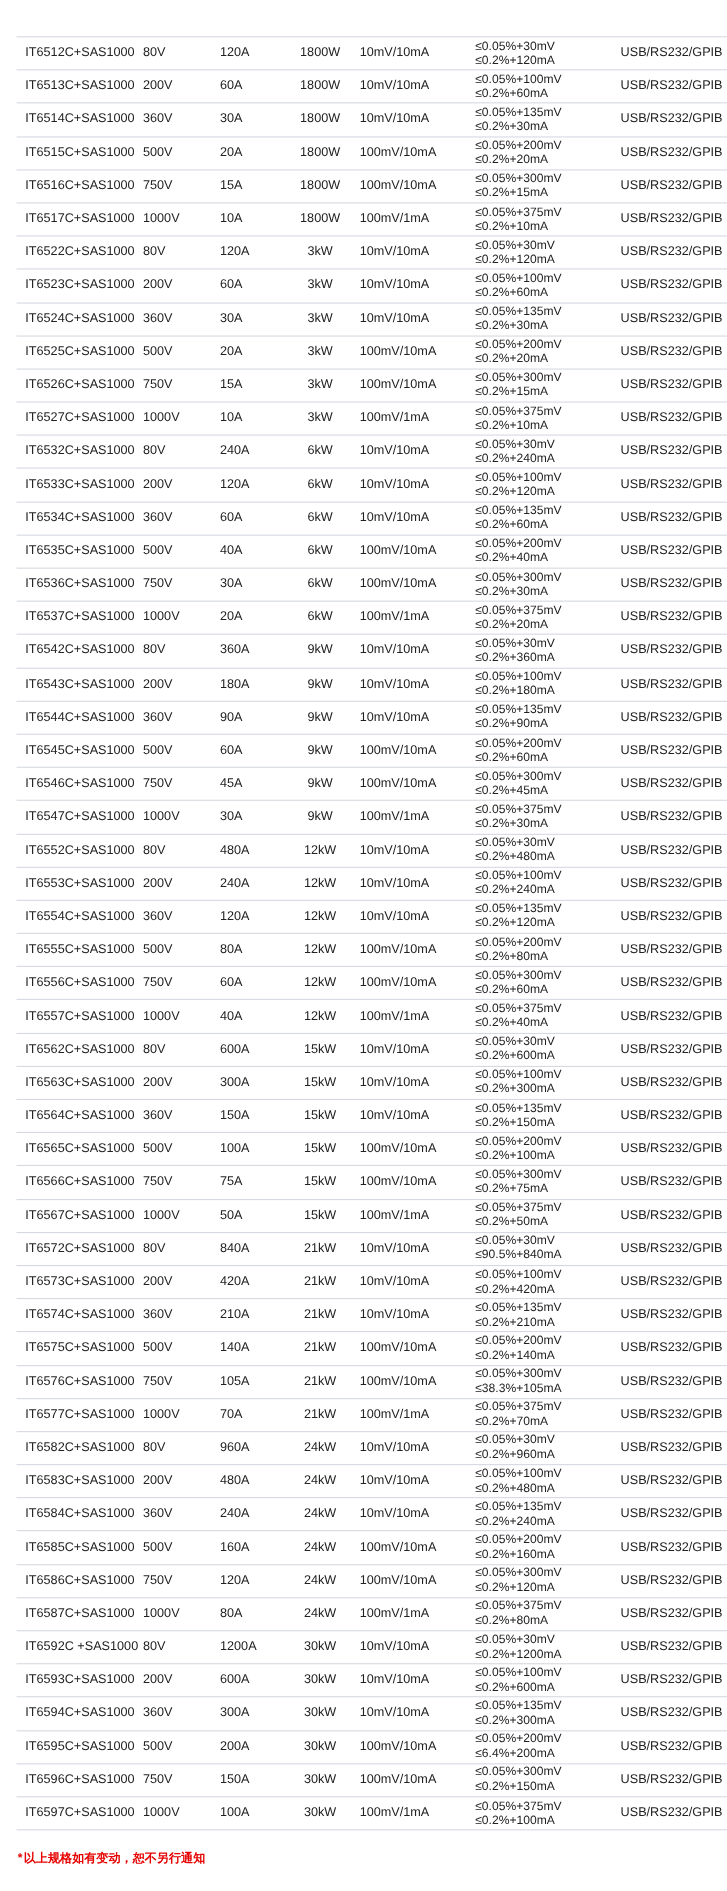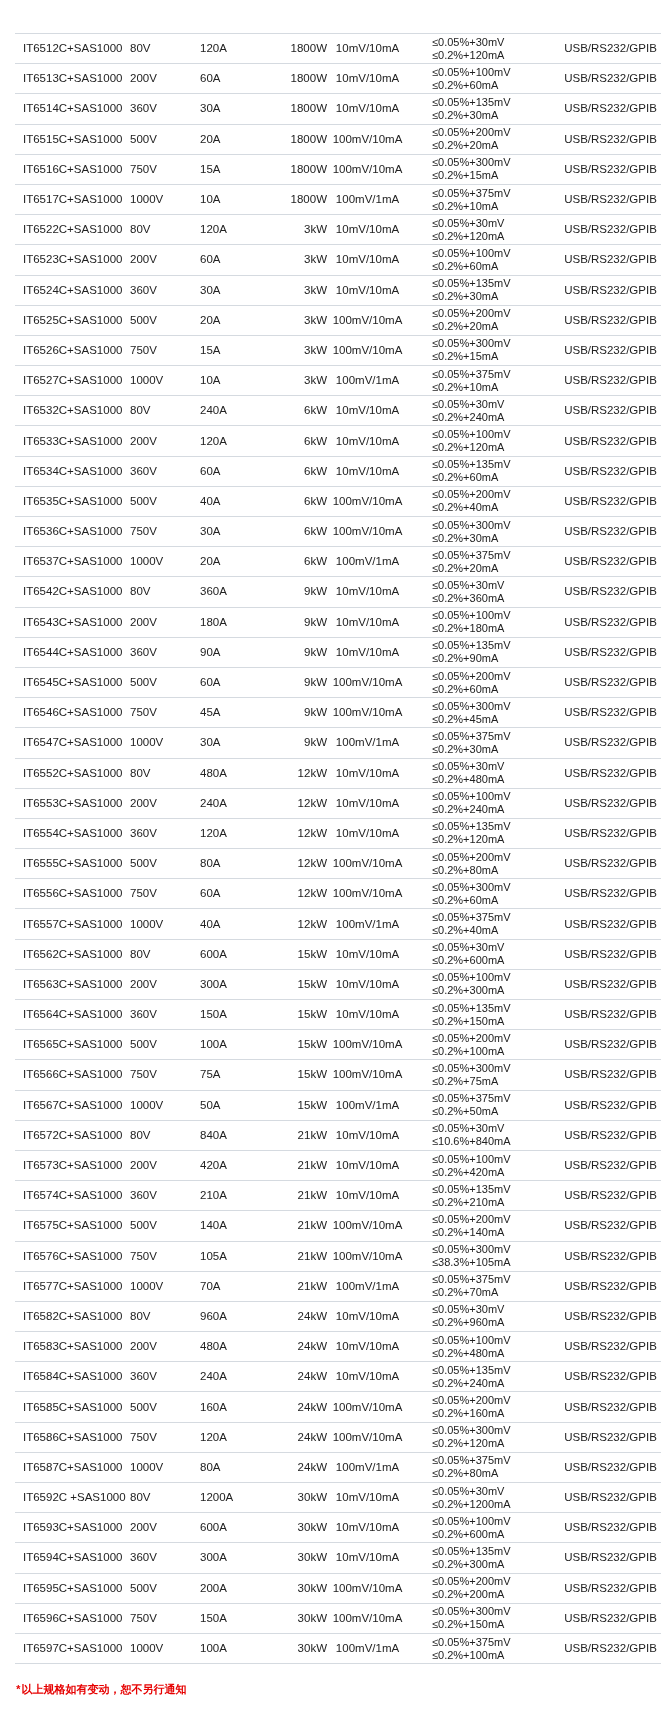--- a/index.html
+++ b/index.html
@@ -33,22 +33,22 @@
   .c{
     font-size:11.5px;
     line-height:13px;
     color:#222222;
     white-space:nowrap;
     flex:0 0 auto;
   }
   .c.model{width:115px;padding-left:8px;text-align:left;box-sizing:border-box;}
   .c.volt {width:70px;}
   .c.curr {width:55px;text-align:left;}
-  .c.pow  {width:72px;text-align:right;}
-  .c.res  {width:81px;text-align:center;}
+  .c.pow  {width:72px;text-align:center;}
+  .c.res  {width:81px;}
   .c.acc  {width:122px;padding-left:24px;text-align:left;box-sizing:content-box;font-size:11px;}
   .c.intf {width:113px;text-align:center;}
   .acc-line{line-height:13px;}
   .footer-note{
     position:absolute;
     left:15px;
     top:1652px;
     font-size:11px;
     font-weight:bold;
     color:#e60000;
@@ -530,21 +530,21 @@
   </div>
 
   <div class="row">
     <div class="c model">IT6572C+SAS1000</div>
     <div class="c volt">80V</div>
     <div class="c curr">840A</div>
     <div class="c pow">21kW</div>
     <div class="c res">10mV/10mA</div>
     <div class="c acc">
       <div class="acc-line">≤0.05%+30mV</div>
-      <div class="acc-line">≤10.6%+840mA</div>
+      <div class="acc-line">≤90.5%+840mA</div>
     </div>
     <div class="c intf">USB/RS232/GPIB</div>
   </div>
 
   <div class="row">
     <div class="c model">IT6573C+SAS1000</div>
     <div class="c volt">200V</div>
     <div class="c curr">420A</div>
     <div class="c pow">21kW</div>
     <div class="c res">10mV/10mA</div>
@@ -725,21 +725,21 @@
   </div>
 
   <div class="row">
     <div class="c model">IT6595C+SAS1000</div>
     <div class="c volt">500V</div>
     <div class="c curr">200A</div>
     <div class="c pow">30kW</div>
     <div class="c res">100mV/10mA</div>
     <div class="c acc">
       <div class="acc-line">≤0.05%+200mV</div>
-      <div class="acc-line">≤0.2%+200mA</div>
+      <div class="acc-line">≤6.4%+200mA</div>
     </div>
     <div class="c intf">USB/RS232/GPIB</div>
   </div>
 
   <div class="row">
     <div class="c model">IT6596C+SAS1000</div>
     <div class="c volt">750V</div>
     <div class="c curr">150A</div>
     <div class="c pow">30kW</div>
     <div class="c res">100mV/10mA</div>

